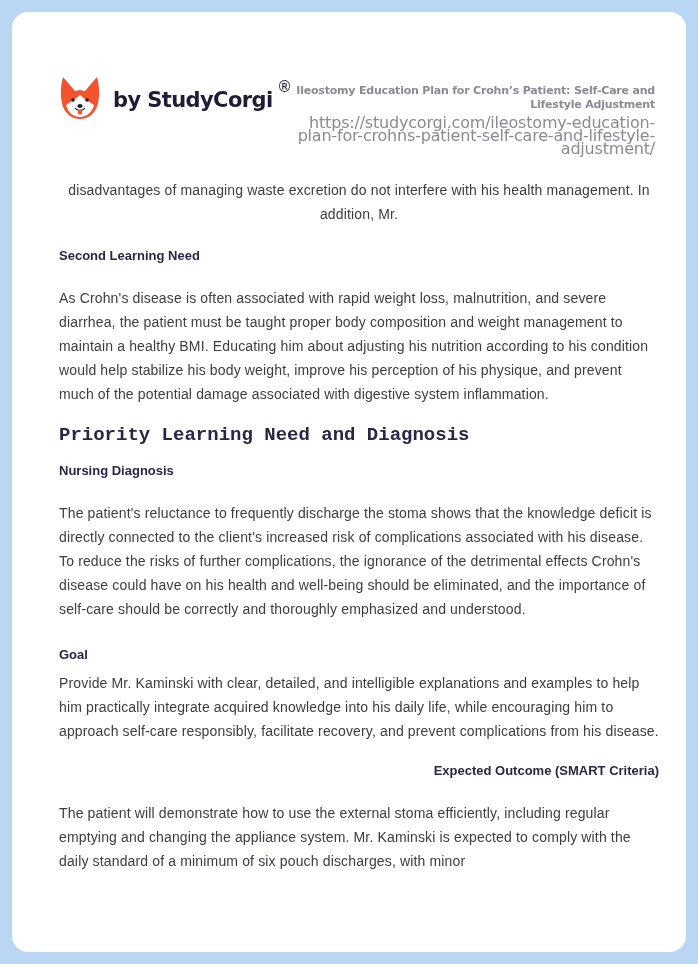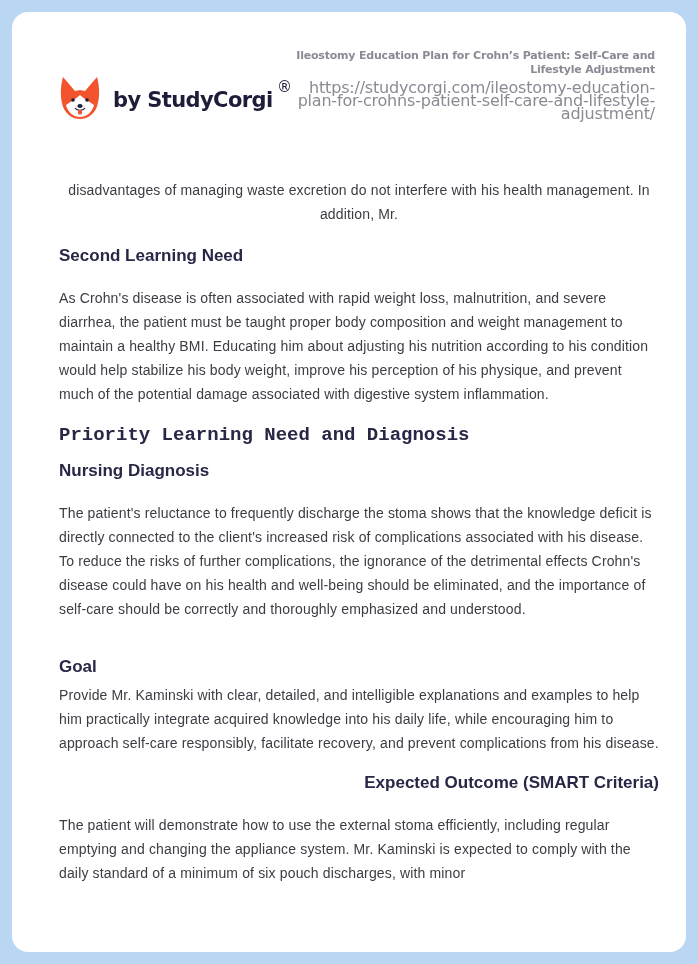--- a/index.html
+++ b/index.html
@@ -48,21 +48,21 @@
       right: -19px;
       top: -10px;
       font-family: "DejaVu Sans", sans-serif;
       font-size: 15px;
       font-weight: normal;
       color: #1d1d3a;
     }
     .doc-meta {
       position: absolute;
       right: 31px;
-      top: 37px;
+      top: 72px;
       width: 360px;
       text-align: right;
     }
     .doc-title {
       font-family: "DejaVu Sans", sans-serif;
       font-weight: bold;
       font-size: 11px;
       line-height: 14px;
       color: #8a8a95;
       letter-spacing: -0.2px;
@@ -89,21 +89,21 @@
       color: #3c3c44;
       letter-spacing: 0.15px;
     }
     .content h2 {
       margin: 0;
       font-family: "Liberation Sans", sans-serif;
       font-weight: bold;
       color: #272746;
     }
     .h-lg { font-size: 19px; line-height: 24px; }
-    .h-md { font-size: 17px; line-height: 24px; }
+    .h-md { font-size: 13px; line-height: 24px; }
   </style>
 </head>
 <body>
 
 <div class="card">
 
   <div class="header">
     <div class="logo">
       <span>
         <svg width="40" height="44" viewBox="0 0 40 44">
@@ -140,20 +140,20 @@
     <p style="margin-top:0;text-align:center;">disadvantages of managing waste excretion do not interfere with his health management. In addition, Mr.</p>
 
     <h2 class="h-md" style="margin-top:18px;">Second Learning Need</h2>
     <p style="margin-top:18px;">As Crohn's disease is often associated with rapid weight loss, malnutrition, and severe diarrhea, the patient must be taught proper body composition and weight management to maintain a healthy BMI. Educating him about adjusting his nutrition according to his condition would help stabilize his body weight, improve his perception of his physique, and prevent much of the potential damage associated with digestive system inflammation.</p>
 
     <h2 class="h-lg" style="margin-top:17px;font-family:Liberation Mono, monospace;">Priority Learning Need and Diagnosis</h2>
 
     <h2 class="h-md" style="margin-top:12px;">Nursing Diagnosis</h2>
     <p style="margin-top:18px;">The patient's reluctance to frequently discharge the stoma shows that the knowledge deficit is directly connected to the client's increased risk of complications associated with his disease. To reduce the risks of further complications, the ignorance of the detrimental effects Crohn's disease could have on his health and well-being should be eliminated, and the importance of self-care should be correctly and thoroughly emphasized and understood.</p>
 
-    <h2 class="h-md" style="margin-top:34px;">Goal</h2>
+    <h2 class="h-md" style="margin-top:22px;">Goal</h2>
     <p style="margin-top:4px;">Provide Mr. Kaminski with clear, detailed, and intelligible explanations and examples to help him practically integrate acquired knowledge into his daily life, while encouraging him to approach self-care responsibly, facilitate recovery, and prevent complications from his disease.</p>
 
     <h2 class="h-md" style="margin-top:16px;text-align:right;">Expected Outcome (SMART Criteria)</h2>
     <p style="margin-top:18px;">The patient will demonstrate how to use the external stoma efficiently, including regular emptying and changing the appliance system. Mr. Kaminski is expected to comply with the daily standard of a minimum of six pouch discharges, with minor</p>
   </div>
 
 </div>
 
 </body></html>

